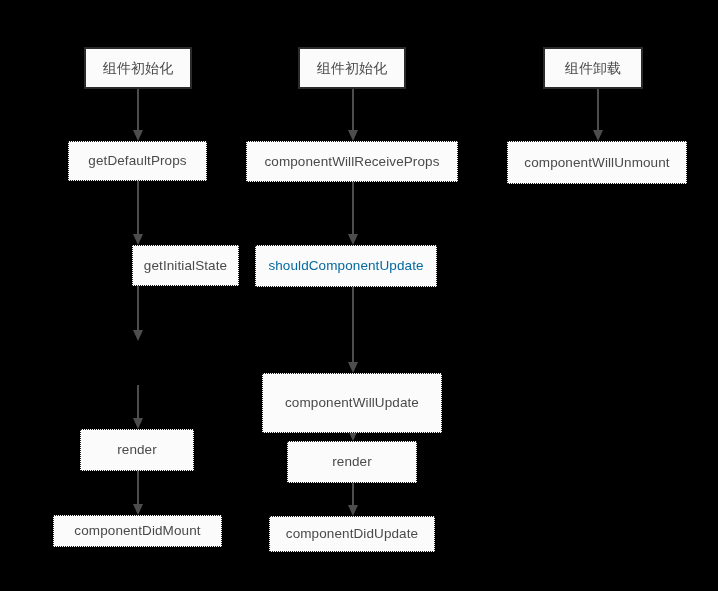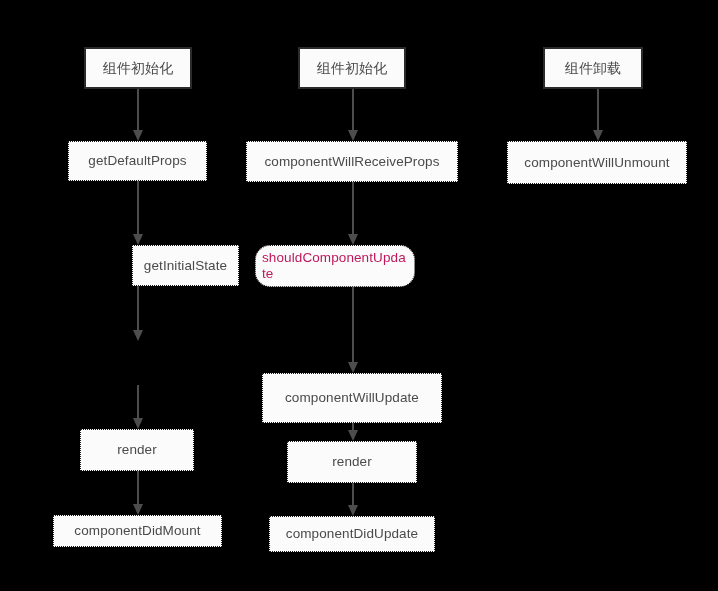--- a/index.html
+++ b/index.html
@@ -109,19 +109,19 @@
       <div class="shaft" style="height: 42px; background: rgb(77, 77, 77);"></div>
       <div class="head" style="top: 41px; border-top-color: rgb(77, 77, 77);"></div>
     </div>
     <div class="node solid cjk" style="left: 84px; top: 47px; width: 108px; height: 42px; background: rgb(251, 251, 251); color: rgb(74, 74, 74);">组件初始化</div>
     <div class="node dotted" style="left: 68px; top: 141px; width: 139px; height: 40px; background: rgb(251, 251, 251); color: rgb(74, 74, 74);">getDefaultProps</div>
     <div class="node dotted" style="left: 84px; top: 245px; width: 107px; height: 41px; background: rgb(251, 251, 251); color: rgb(74, 74, 74); margin-left: 48px;">getInitialState</div>
     <div class="node dotted" style="left: 80px; top: 429px; width: 114px; height: 42px; background: rgb(251, 251, 251); color: rgb(74, 74, 74);">render</div>
     <div class="node dotted" style="left: 53px; top: 515px; width: 169px; height: 32px; background: rgb(251, 251, 251); color: rgb(74, 74, 74);">componentDidMount</div>
     <div class="node solid cjk" style="left: 298px; top: 47px; width: 108px; height: 42px; background: rgb(251, 251, 251); color: rgb(74, 74, 74);">组件初始化</div>
     <div class="node dotted" style="left: 246px; top: 141px; width: 212px; height: 41px; background: rgb(251, 251, 251); color: rgb(74, 74, 74);">componentWillReceiveProps</div>
-    <div class="node dotted" style="left: 255px; top: 245px; width: 160px; height: 42px; background: rgb(251, 251, 251); color: #be185d; border-radius: 15px;">shouldComponentUpdate</div>
-    <div class="node dotted" style="left: 262px; top: 373px; width: 180px; height: 50px; background: rgb(251, 251, 251); color: rgb(74, 74, 74);">componentWillUpdate</div>
+    <div class="node dotted" style="left: 255px; top: 245px; width: 182px; height: 42px; background: rgb(251, 251, 251); color: #0369a1;">shouldComponentUpdate</div>
+    <div class="node dotted" style="left: 262px; top: 373px; width: 180px; height: 60px; background: rgb(251, 251, 251); color: rgb(74, 74, 74);">componentWillUpdate</div>
     <div class="node dotted" style="left: 287px; top: 441px; width: 130px; height: 42px; background: rgb(251, 251, 251); color: rgb(74, 74, 74);">render</div>
     <div class="node dotted" style="left: 269px; top: 516px; width: 166px; height: 36px; background: rgb(251, 251, 251); color: rgb(74, 74, 74);">componentDidUpdate</div>
     <div class="node solid cjk" style="left: 543px; top: 47px; width: 100px; height: 42px; background: rgb(251, 251, 251); color: rgb(74, 74, 74);">组件卸载</div>
     <div class="node dotted" style="left: 507px; top: 141px; width: 180px; height: 43px; background: rgb(251, 251, 251); color: rgb(74, 74, 74);">componentWillUnmount</div>
   </div>
 
 </body></html>

